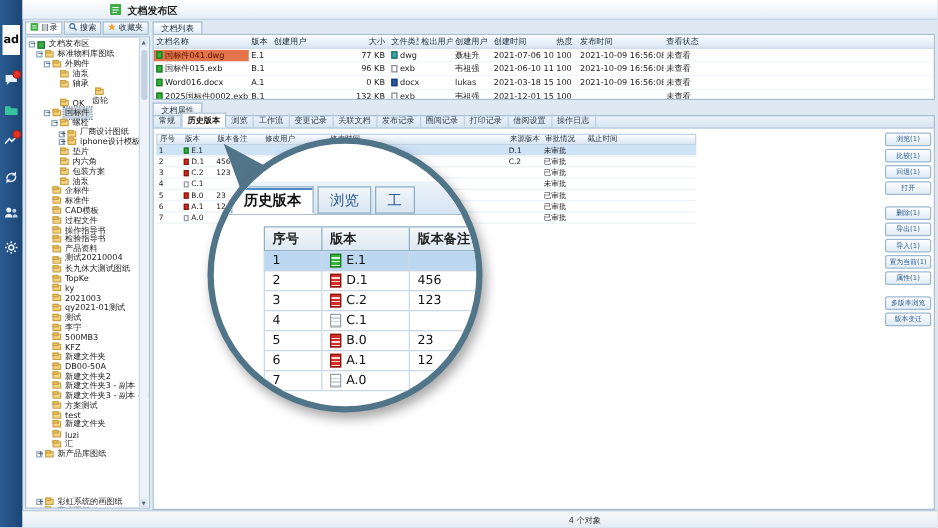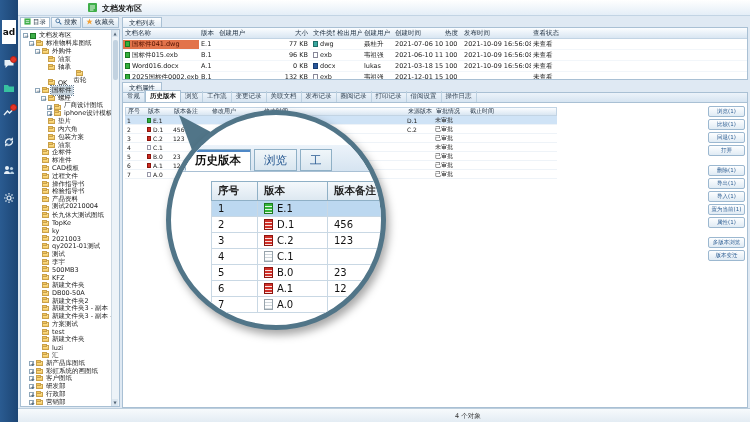--- a/index.html
+++ b/index.html
@@ -385,21 +385,21 @@
         <div class="trow" style="padding-left: 12px;">
           <span style="flex: 0 0 auto; width: 6px;"></span>
           <span class="fold"></span>
           <span class="tlabel">汇</span>
         </div>
         <div class="trow" style="padding-left: 6px;">
           <span class="exp">+</span>
           <span class="fold"></span>
           <span class="tlabel">新产品库图纸</span>
         </div>
-        <div class="trow" style="padding-left: 6px;">
+        <div class="trow" style="padding-left: 6px; margin-top: 30px;">
           <span class="exp">+</span>
           <span class="fold"></span>
           <span class="tlabel">彩虹系统的画图纸</span>
         </div>
         <div class="trow" style="padding-left: 6px;">
           <span class="exp">+</span>
           <span class="fold"></span>
           <span class="tlabel">客户图纸</span>
         </div>
         <div class="trow" style="padding-left: 6px;">

